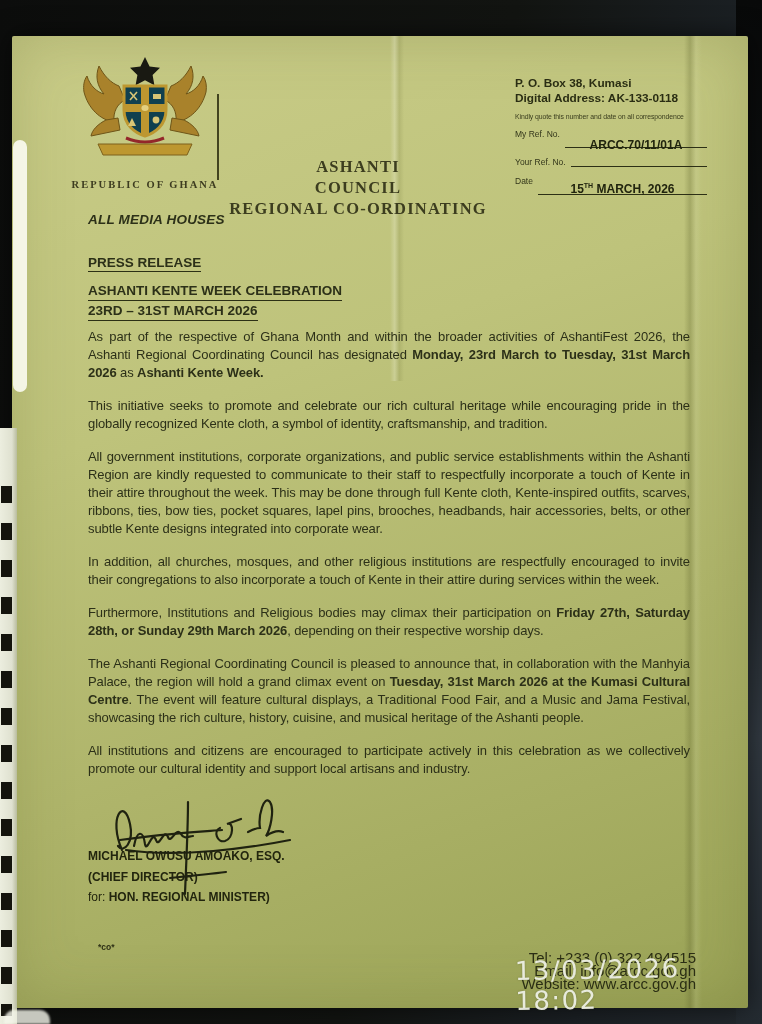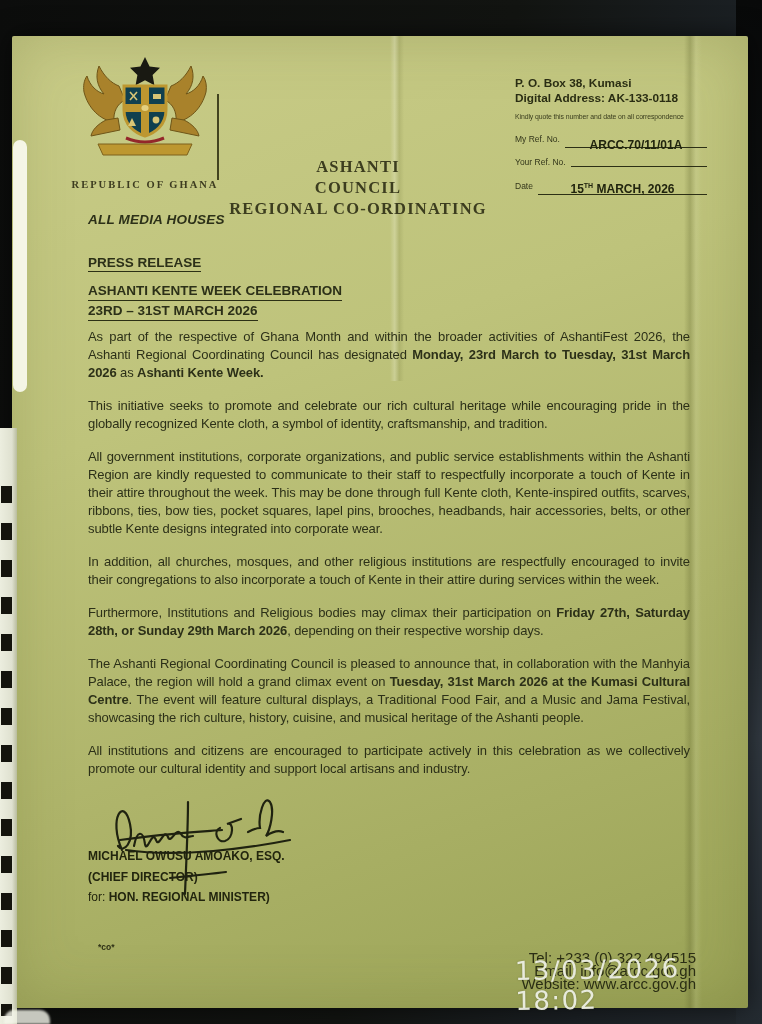--- a/index.html
+++ b/index.html
@@ -34,21 +34,21 @@
   .emblem-wrap { position:absolute; left:58px; top:20px; width:150px; text-align:center; }
   .emblem-caption { margin-top:17px; font-family:"Liberation Serif", serif; font-weight:700;
                     font-size:10.5px; letter-spacing:2px; color:#3d3c20; white-space:nowrap; }
   .header-divider { position:absolute; left:205px; top:58px; width:2px; height:86px; background:#42431f; }
   .org-name { position:absolute; left:212px; top:72px; width:268px; text-align:center;
               font-family:"Liberation Serif", serif; font-weight:600; font-size:16.5px;
               letter-spacing:1.2px; line-height:21px; color:#3c3d1f;margin-top:48px; }
   .address { position:absolute; left:503px; top:40px; width:192px; color:#2a2d13; }
   .addr-bold { font-weight:700; font-size:11.8px; line-height:15px; white-space:nowrap; }
   .quote-note { margin-top:7px; font-size:6.9px; letter-spacing:-.1px; white-space:nowrap; color:#3a3d1d; }
-  .ref-row { display:flex; align-items:center; margin-top:9px; }
+  .ref-row { display:flex; align-items:flex-start; margin-top:9px; }
   .ref-label { font-size:8.5px; white-space:nowrap; padding-right:5px; color:#33361a; }
   .ref-line { flex:1; border-bottom:1.2px solid #2c2f15; text-align:center; min-height:10px; }
   .ref-value { display:inline-block; position:relative; top:3px; font-weight:700; font-size:12px;
                white-space:nowrap; color:#21240e; }
   .row-myref .ref-value { top:6px; margin-top:-14px; }
   sup { font-size:7px; }
 
   
   .body-text { position:absolute; left:76px; top:176px; width:602px; color:#2c3018; }
   .recipient { font-weight:700; font-size:13.5px; margin-bottom:26px; letter-spacing:.2px;font-style:italic; }

